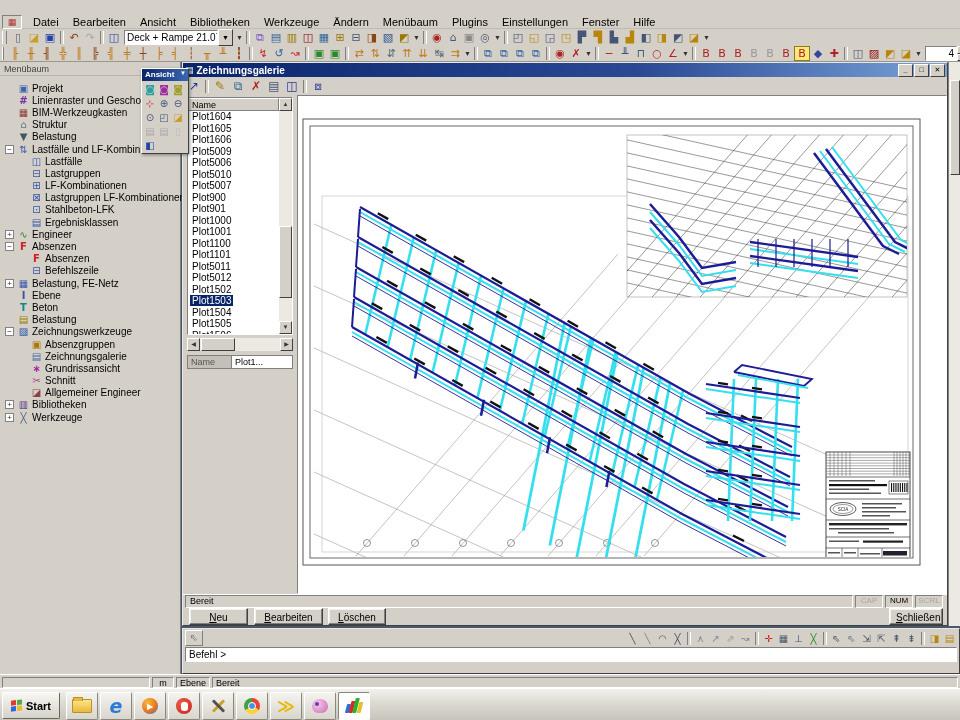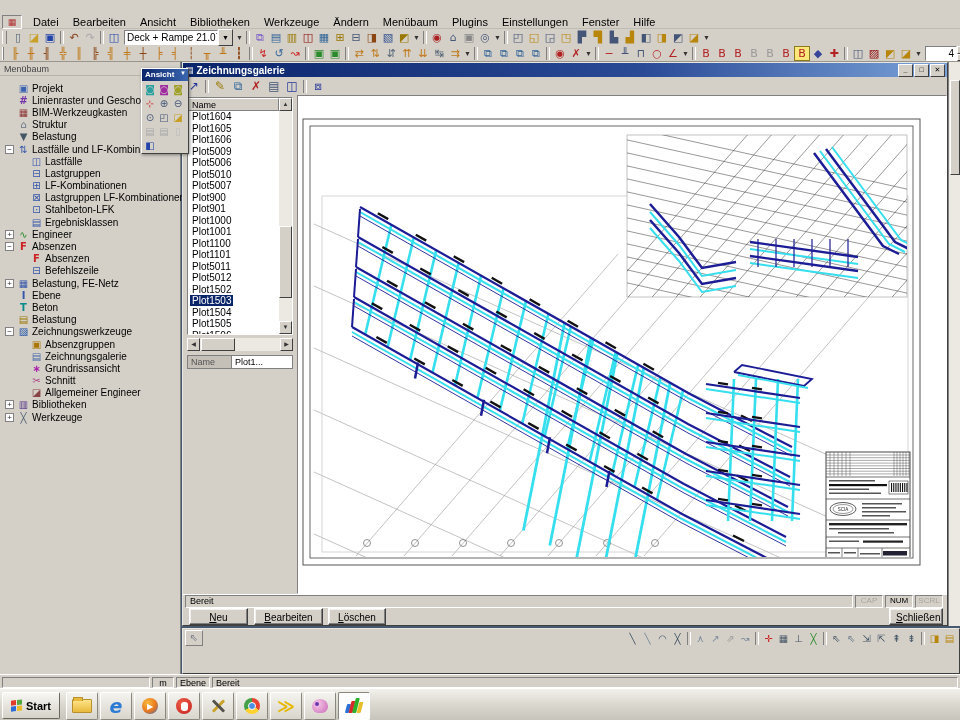--- a/index.html
+++ b/index.html
@@ -849,20 +849,21 @@
             <span class="tb-ico" style="color: rgb(102, 119, 136);">⇖</span>
             <span class="tb-ico" style="color: rgb(68, 85, 102);">⇲</span>
             <span class="tb-ico" style="color: rgb(68, 85, 102);">⇱</span>
             <span class="tb-ico" style="color: rgb(68, 85, 102);">⇞</span>
             <span class="tb-ico" style="color: rgb(68, 85, 102);">⇟</span>
             <span class="tb-sep"></span>
             <span class="tb-ico" style="color: rgb(184, 134, 11);">◨</span>
             <span class="tb-ico" style="color: rgb(184, 134, 11);">▤</span>
           </span>
       </div>
+      <div class="cmd-input">Befehl &gt;</div>
     </div>
 
   </div>
 
   <div class="appstatus">
     <span class="ascell" style="width:148px;"></span>
     <span class="ascell" style="width:22px;text-align:center;">m</span>
     <span class="ascell" style="width:34px;text-align:center;">Ebene XY</span>
     <span class="ascell" style="flex:1;margin-right:2px;">Bereit</span>
   </div>

